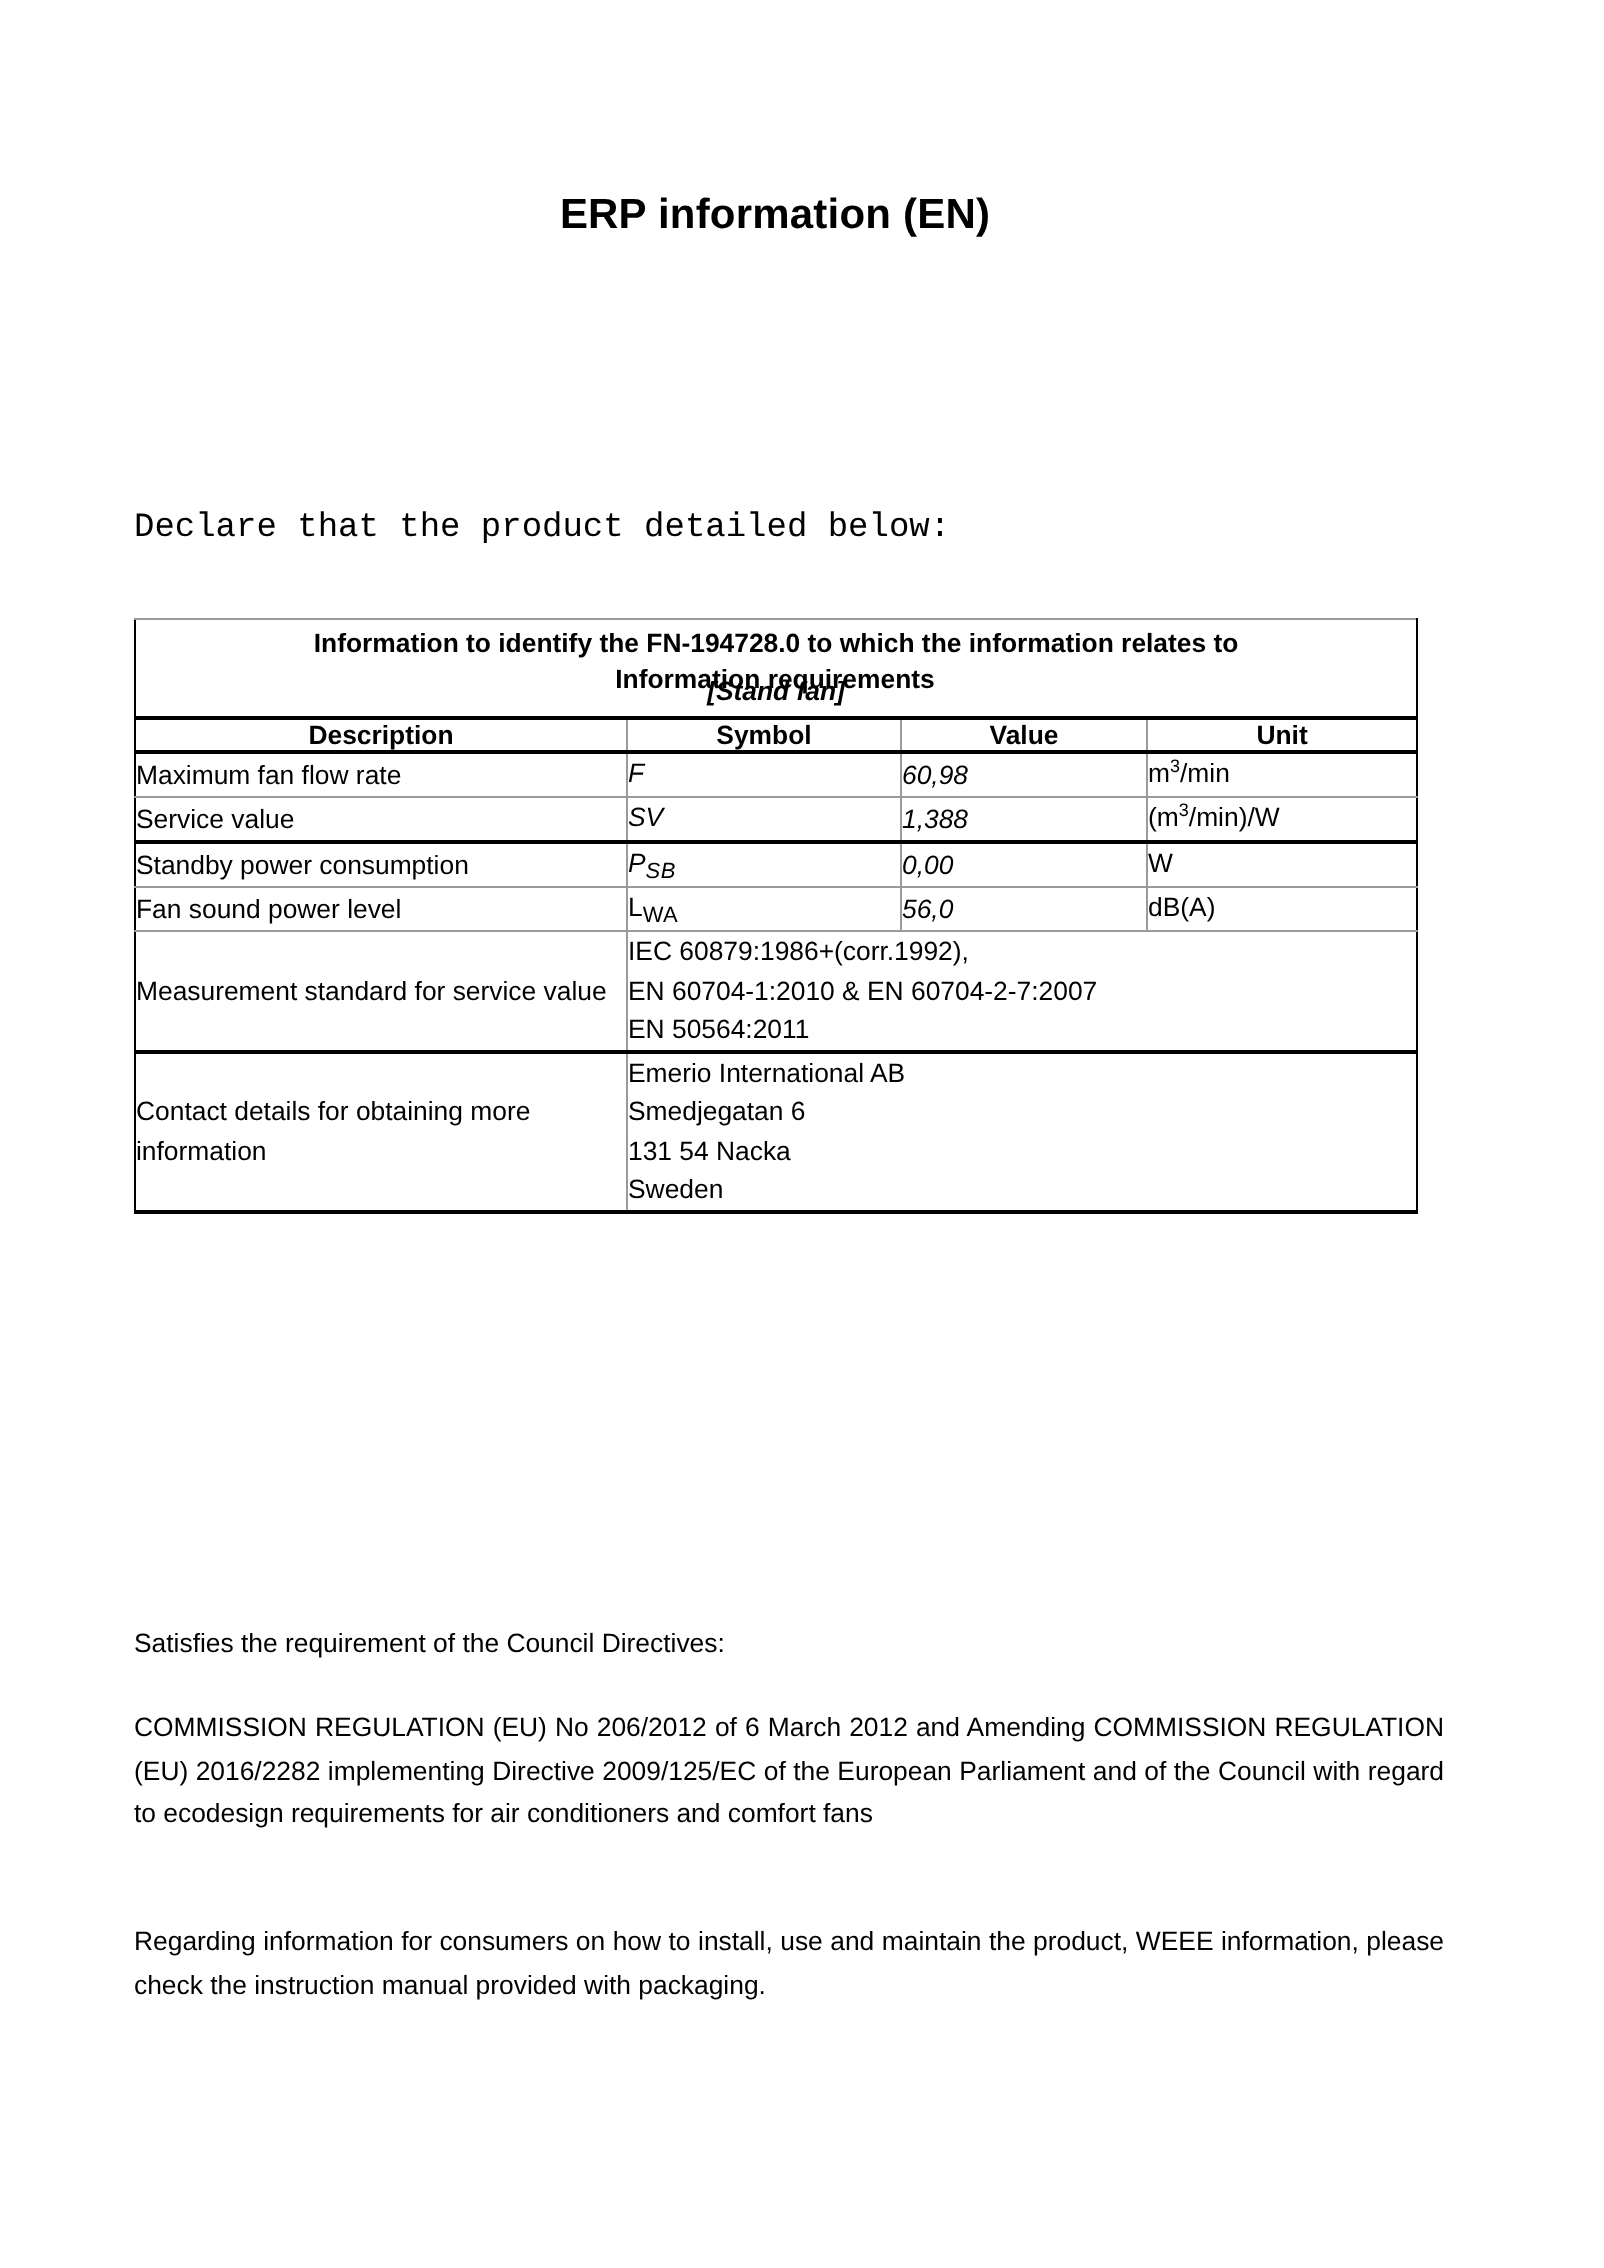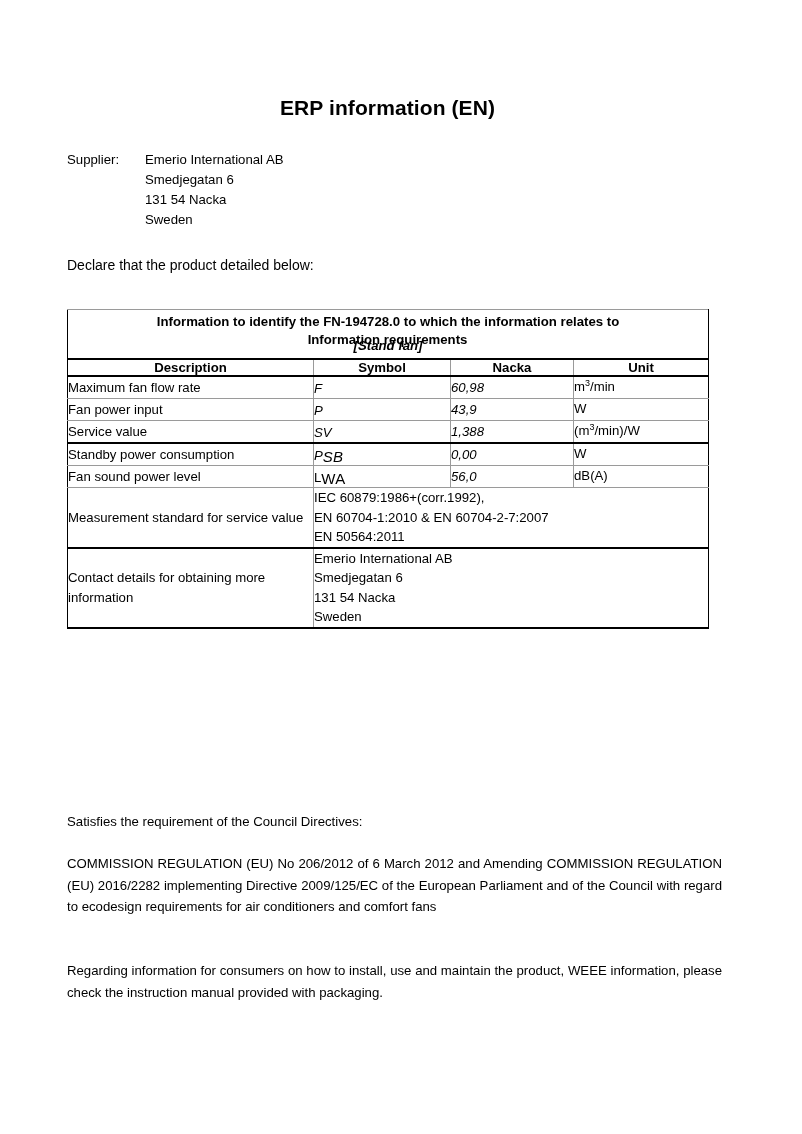--- a/index.html
+++ b/index.html
@@ -52,22 +52,23 @@
     flex: 0 0 78px;
   }
   .supplier-lines > div {
     white-space: nowrap;
   }
 
   .declare-line {
     position: absolute;
     left: 67px;
     top: 255px;
-    font-size: 14px;
+    font-size: 17px;
     line-height: 20px;
+    font-family: Liberation Mono, monospace;
   }
 
   .info-req-heading {
     position: absolute;
     left: 67px;
     top: 284px;
     width: 641px;
     text-align: center;
     font-size: 13.2px;
     font-weight: bold;
@@ -127,21 +128,21 @@
     font-weight: bold;
     padding: 8px 6px 8px 6px;
   }
   .sym {
     font-style: italic;
   }
   .sym-upright {
     font-style: normal;
   }
   .sym sub, .sym-upright sub {
-    font-size: 15px;
+    font-size: 11px;
     vertical-align: baseline;
     position: relative;
     top: 2.5px;
     letter-spacing: 0.2px;
   }
   .val {
     font-style: italic;
   }
   sup.cube {
     font-size: 9px;
@@ -164,31 +165,20 @@
   .p-regulation { top: 853px; }
   .p-regarding { top: 960px; }
 </style>
 </head>
 <body>
 
 <div class="page">
 
   <div class="doc-title">ERP information (EN)</div>
 
-  <div class="supplier-block">
-    <div class="supplier-row">
-      <div class="supplier-label">Supplier:</div>
-      <div class="supplier-lines">
-        <div>Emerio International AB</div>
-        <div>Smedjegatan 6</div>
-        <div>131 54 Nacka</div>
-        <div>Sweden</div>
-      </div>
-    </div>
-  </div>
 
   <div class="declare-line">Declare that the product detailed below:</div>
 
   <div class="info-req-heading">Information requirements</div>
 
   <table class="erp-table">
     <colgroup>
       <col class="col-desc">
       <col class="col-sym">
       <col class="col-val">
@@ -198,37 +188,31 @@
       <tr>
         <td class="title-cell rule-bot-thick sidewall sidewall-r" colspan="4">
           <div>Information to identify the FN-194728.0 to which the information relates to</div>
           <div class="variant">[Stand fan]</div>
         </td>
       </tr>
 
       <tr>
         <td class="colhead rule-bot-thick sidewall">Description</td>
         <td class="colhead rule-bot-thick">Symbol</td>
-        <td class="colhead rule-bot-thick">Nacka</td>
+        <td class="colhead rule-bot-thick">Value</td>
         <td class="colhead rule-bot-thick sidewall-r">Unit</td>
       </tr>
 
       <tr>
         <td class="cell sidewall">Maximum fan flow rate</td>
         <td class="cell"><span class="sym"><span>F</span><sub></sub></span></td>
         <td class="cell val">60,98</td>
         <td class="cell sidewall-r"><span>m</span><sup class="cube">3</sup><span>/min</span></td>
       </tr>
 
-      <tr>
-        <td class="cell sidewall">Fan power input</td>
-        <td class="cell"><span class="sym"><span>P</span><sub></sub></span></td>
-        <td class="cell val">43,9</td>
-        <td class="cell sidewall-r"><span>W</span><sup class="cube"></sup><span></span></td>
-      </tr>
 
       <tr>
         <td class="cell sidewall">Service value</td>
         <td class="cell"><span class="sym"><span>SV</span><sub></sub></span></td>
         <td class="cell val">1,388</td>
         <td class="cell sidewall-r"><span>(m</span><sup class="cube">3</sup><span>/min)/W</span></td>
       </tr>
 
       <tr>
         <td class="cell rule-top-thick sidewall">Standby power consumption</td>

